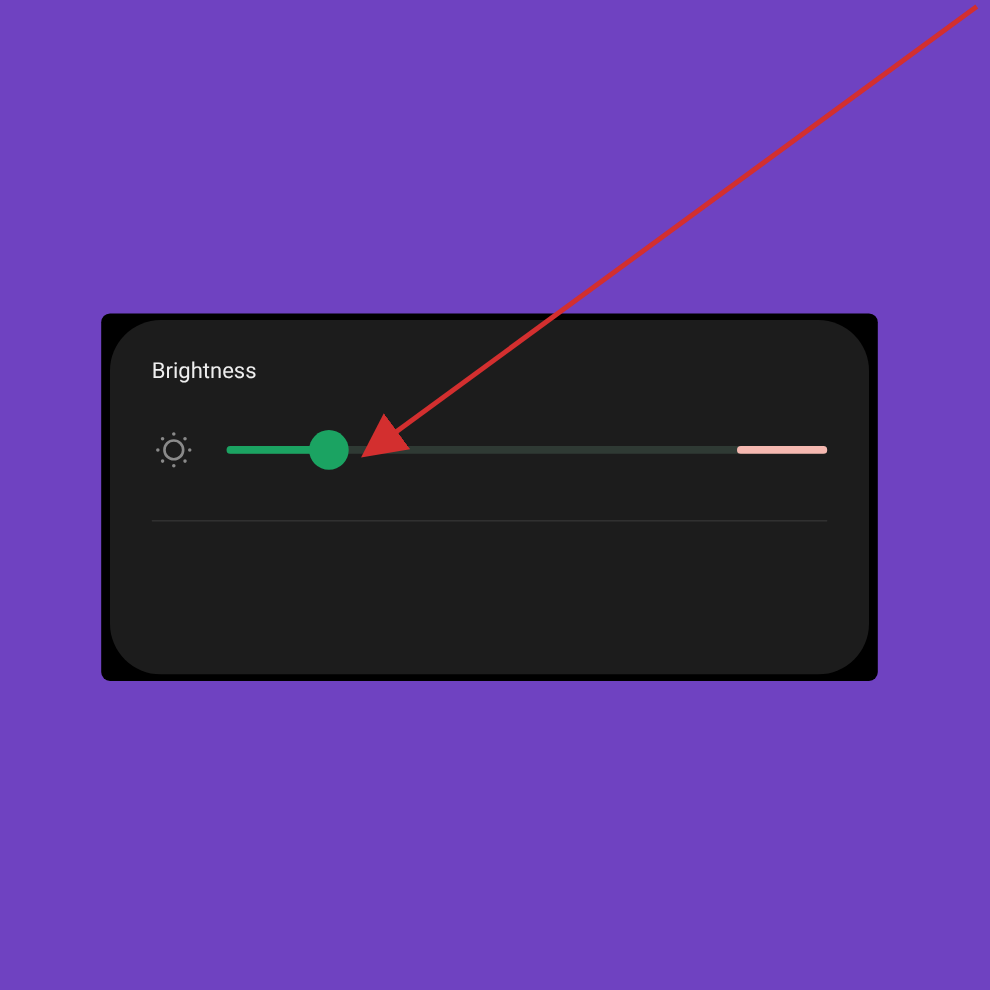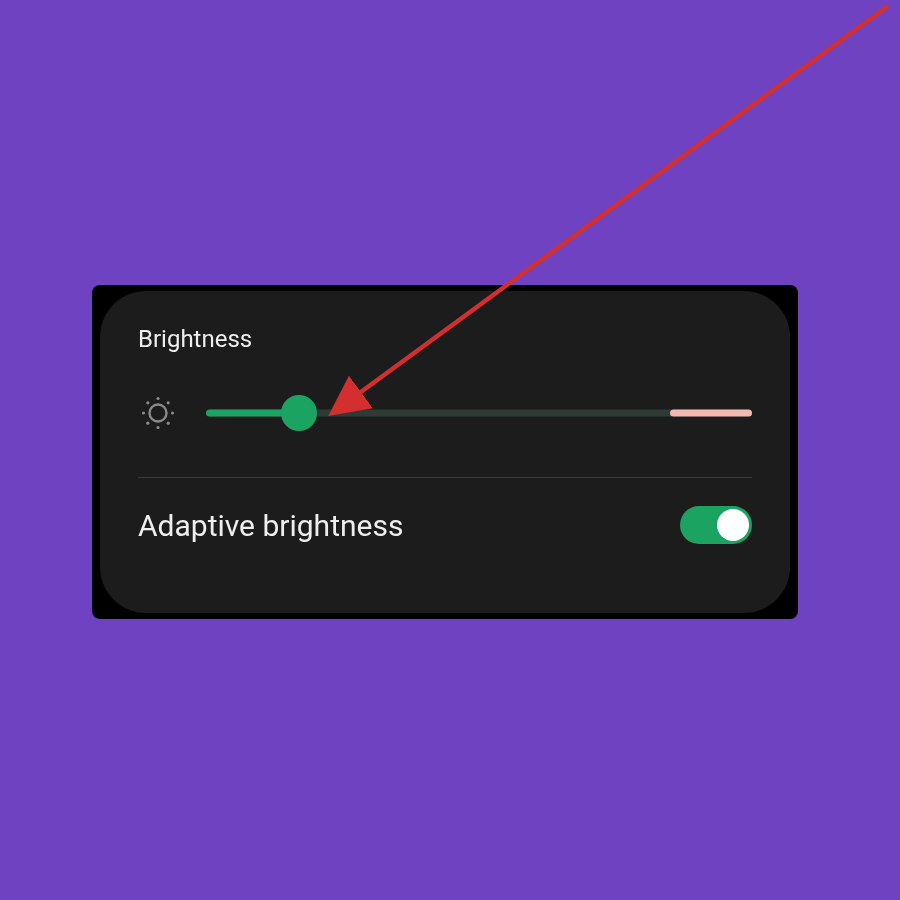--- a/index.html
+++ b/index.html
@@ -23,21 +23,21 @@
       left: 8px;
       top: 6px;
       right: 8px;
       bottom: 6px;
       background: #1c1c1c;
       border-radius: 46px;
       padding: 34px 38px 28px 38px;
       color: #e8e8e8;
     }
     .section-title {
-      font-size: 24px;
+      font-size: 20px;
       font-weight: 400;
       color: #eeeeee;
       margin-bottom: 40px;
     }
     .slider-row {
       display: flex;
       align-items: center;
       gap: 28px;
       margin-bottom: 44px;
     }
@@ -160,26 +160,20 @@
         <div class="track">
           <div class="track-fill"></div>
           <div class="track-high"></div>
         </div>
         <div class="thumb"></div>
       </div>
     </div>
 
     <hr class="divider">
 
-    <div class="toggle-row">
-      <div class="toggle-label">Adaptive brightness</div>
-      <div class="toggle">
-        <div class="toggle-knob"></div>
-      </div>
-    </div>
   </div>
 </div>
 
 <svg class="arrow-overlay" width="900" height="900" viewBox="0 0 900 900">
   <defs>
     <marker id="arrowhead" markerWidth="9" markerHeight="9" refX="3" refY="4.5" orient="auto">
       <polygon points="0 0, 9 4.5, 0 9" fill="#d32f2f"></polygon>
     </marker>
   </defs>
   <line x1="888" y1="6" x2="350" y2="400" stroke="#d32f2f" stroke-width="4.5" marker-end="url(#arrowhead)"></line>

